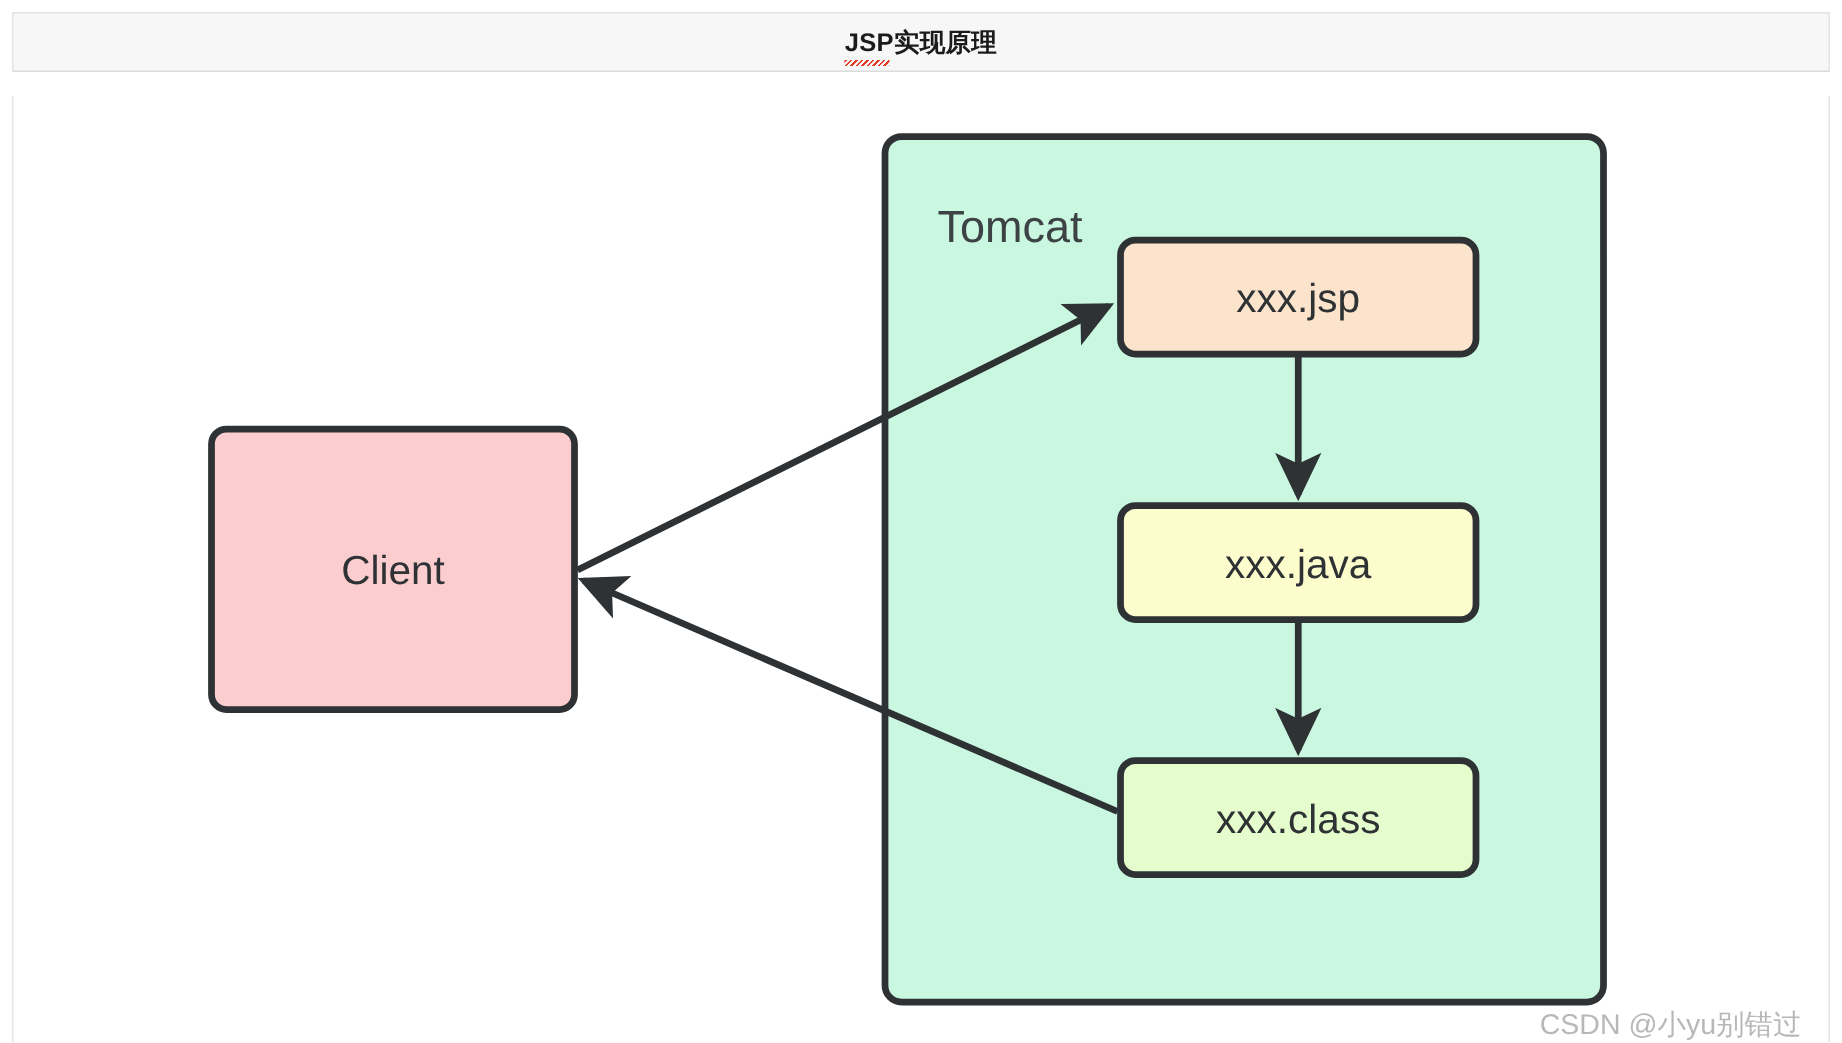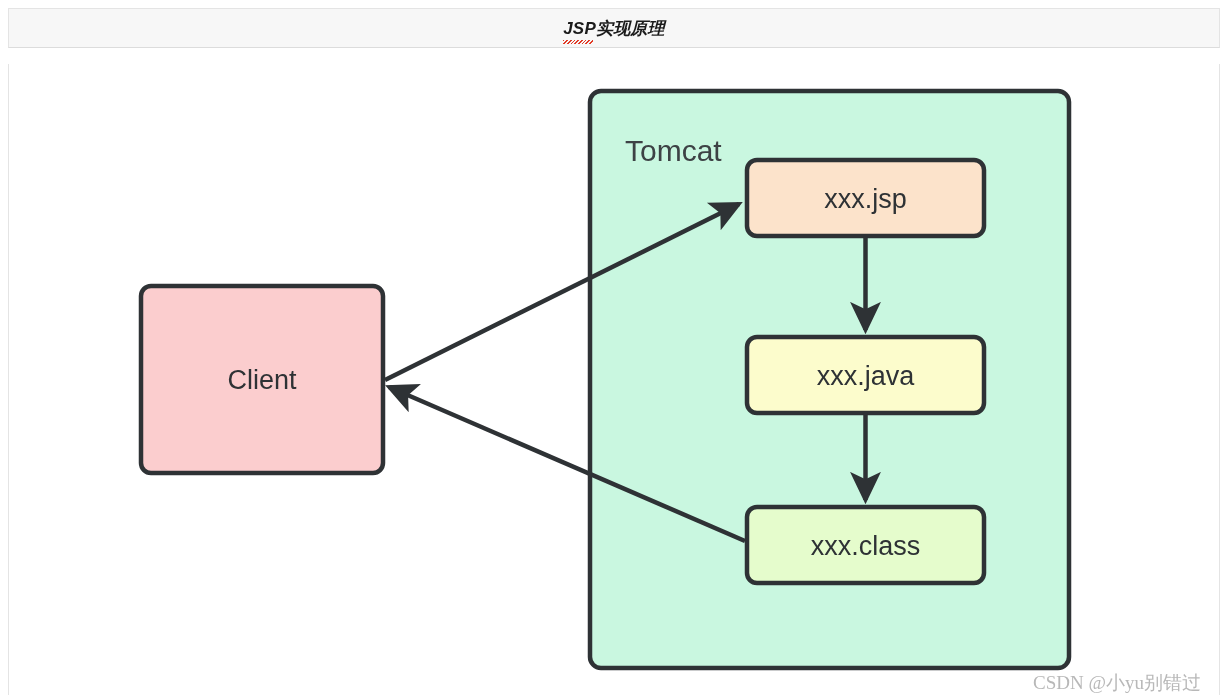--- a/index.html
+++ b/index.html
@@ -23,21 +23,20 @@
     top: 8px;
     width: 1212px;
     height: 40px;
     box-sizing: border-box;
     background: #f7f7f7;
     border: 1px solid #e4e4e4;
     border-bottom: 1px solid #dcdcdc;
     display: flex;
     align-items: center;
     justify-content: center;
-    font-style: italic;
   }
   .header-title {
     font-size: 17px;
     font-weight: bold;
     color: #1b1b1b;
     letter-spacing: 0.2px;
     position: relative;
     white-space: nowrap;
   }
   
@@ -89,21 +88,21 @@
     fill: #3d4245;
   }
 
   
   .watermark {
     position: absolute;
     right: 18px;
     bottom: 6px;
     font-size: 19px;
     color: #b8b8b8;
-    font-family: Liberation Serif, serif;
+    font-family: Liberation Sans, sans-serif;
     white-space: nowrap;
     user-select: none;
   }
 </style>
 </head>
 <body>
 
 <div id="screen">
 
   <div class="header-bar">

